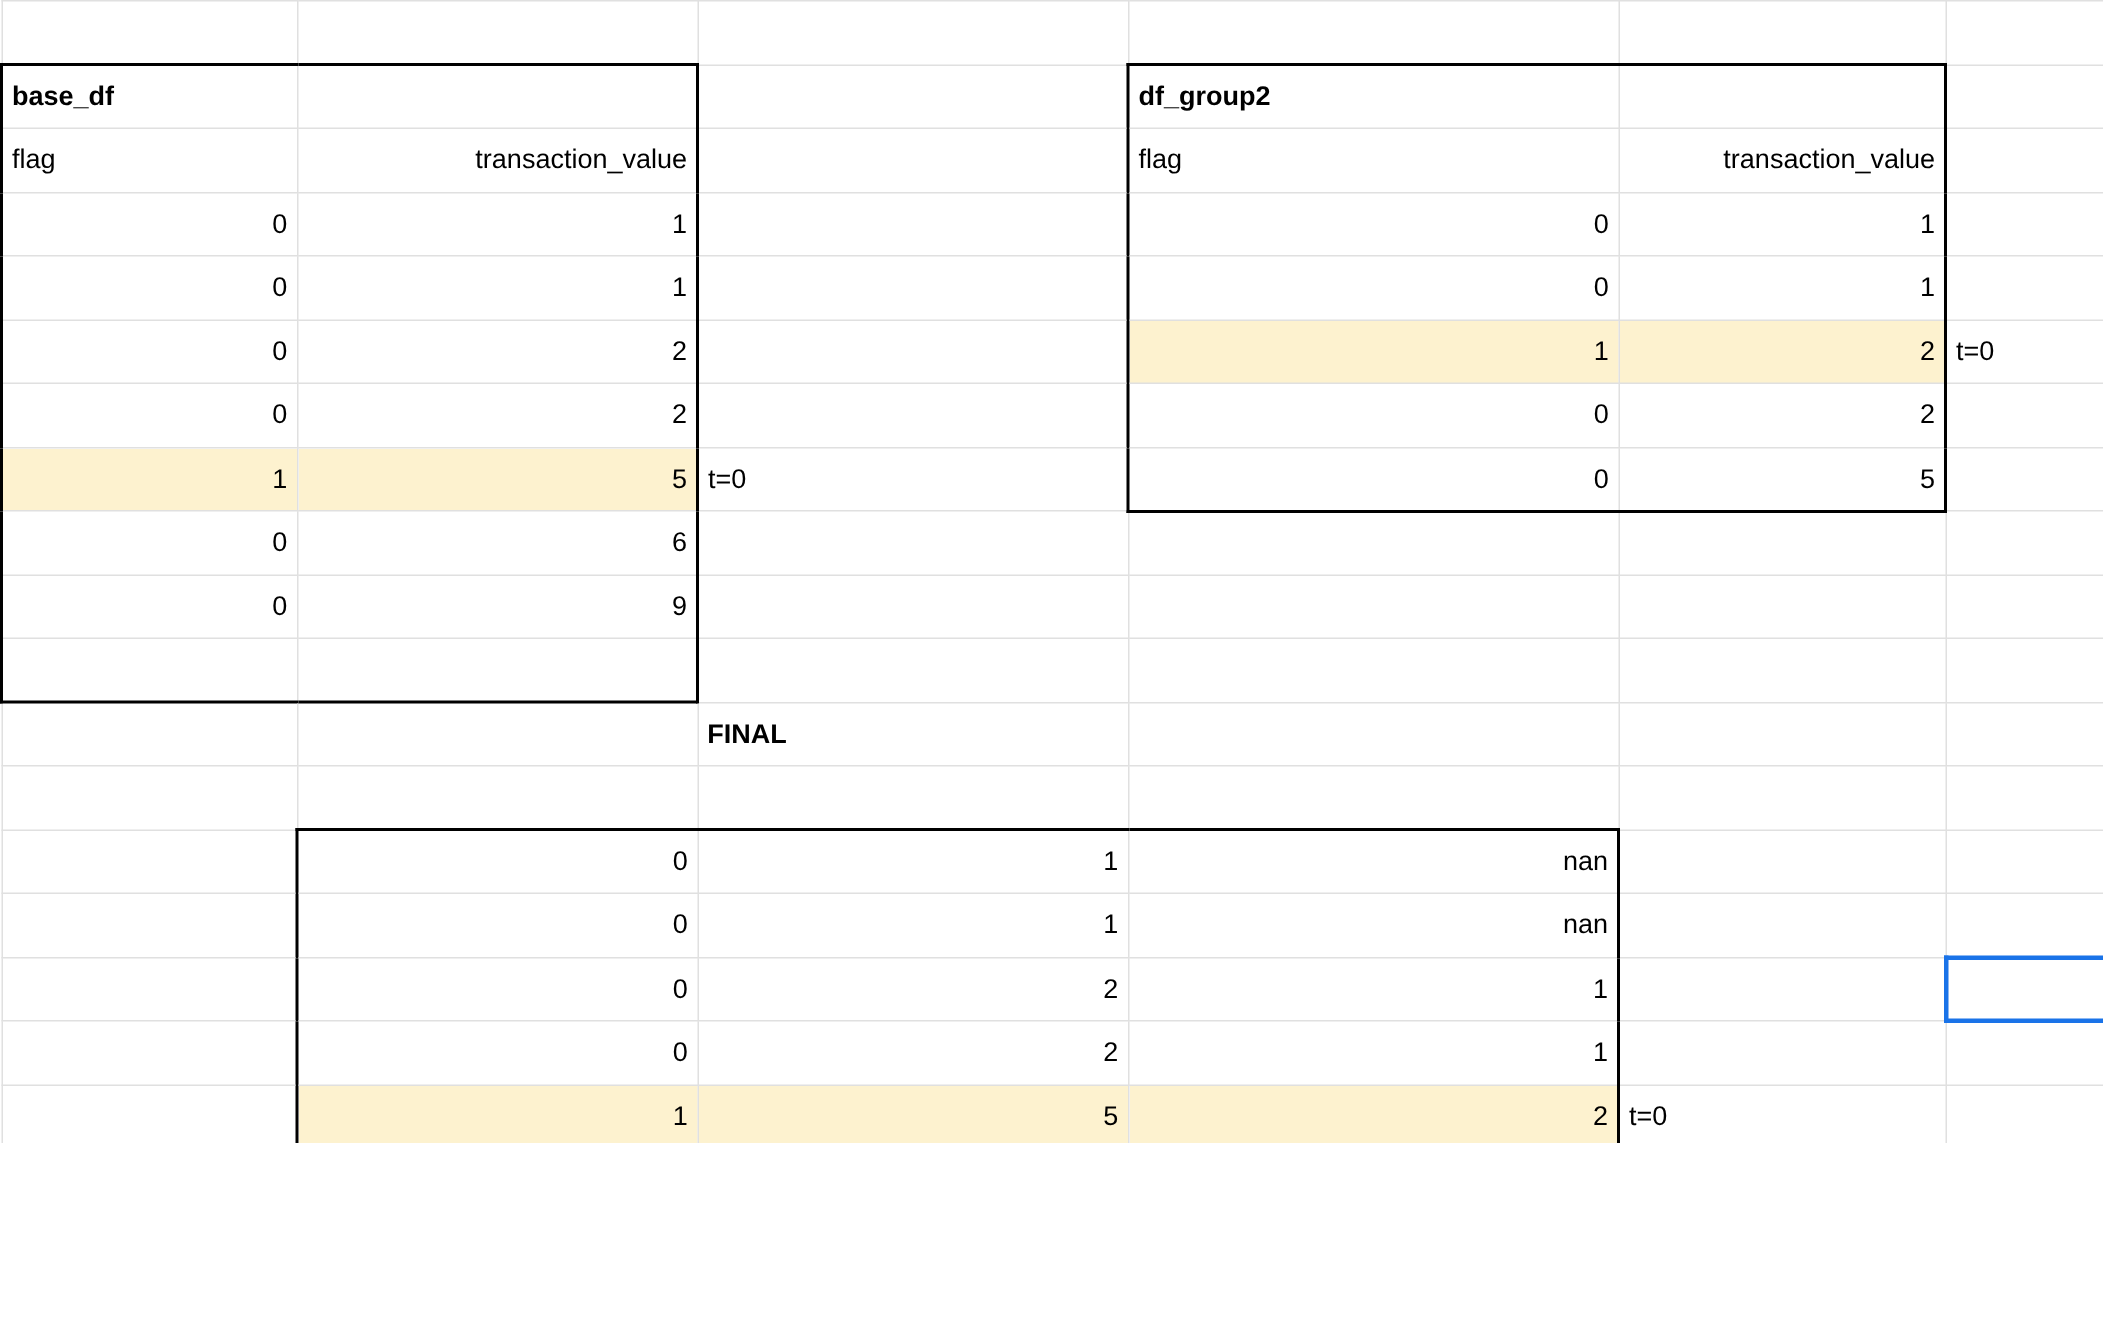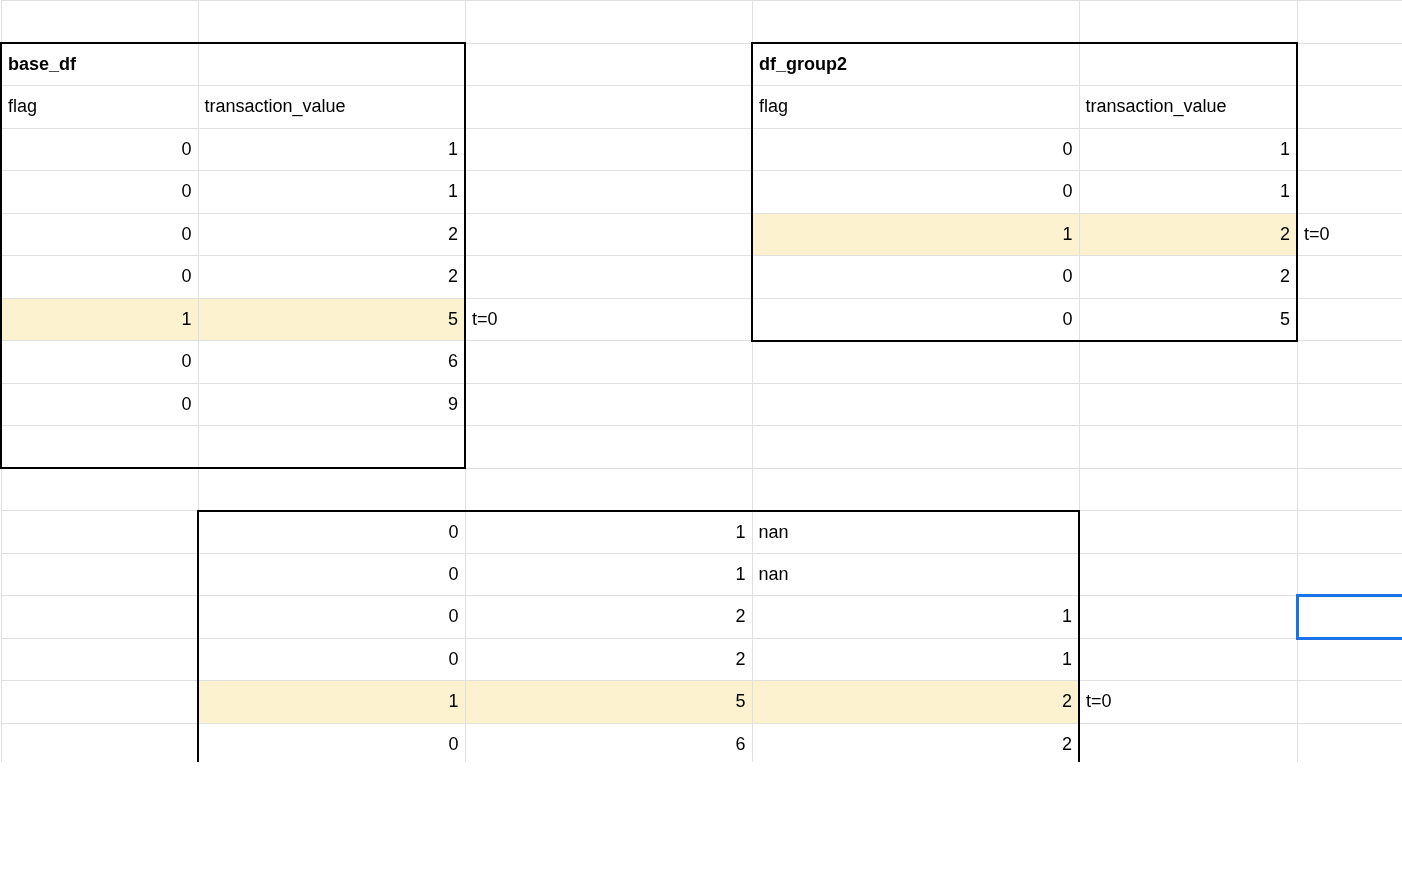--- a/index.html
+++ b/index.html
@@ -49,21 +49,21 @@
 
   .bold { font-weight: 700; }
   .right { text-align: right; }
   .left  { text-align: left; }
   .hl { background: #fdf2cf !important; }
 
   
   .bt { border-top: 2px solid #000 !important; }
   .bb { border-bottom: 2px solid #000 !important; }
   .bl { border-left: 2px solid #000 !important; }
-  .br { border-right: 2px solid #000 !important; }
+  .br { border-right: 2px solid #000 !important; text-align: right; }
 
   
   .sel {
     border: 3px solid #1a73e8 !important;
     background: #fff;
   }
 
   
   .toprow td {
     height: 6px;
@@ -180,20 +180,28 @@
 
   <tr>
     <td class="bl bb"></td>
     <td class="br bb"></td>
     <td></td>
     <td></td>
     <td></td>
     <td></td>
   </tr>
 
+  <tr>
+    <td></td>
+    <td></td>
+    <td class="bold left">FINAL</td>
+    <td></td>
+    <td></td>
+    <td></td>
+  </tr>
 
   <tr>
     <td></td>
     <td></td>
     <td></td>
     <td></td>
     <td></td>
     <td></td>
   </tr>
 

